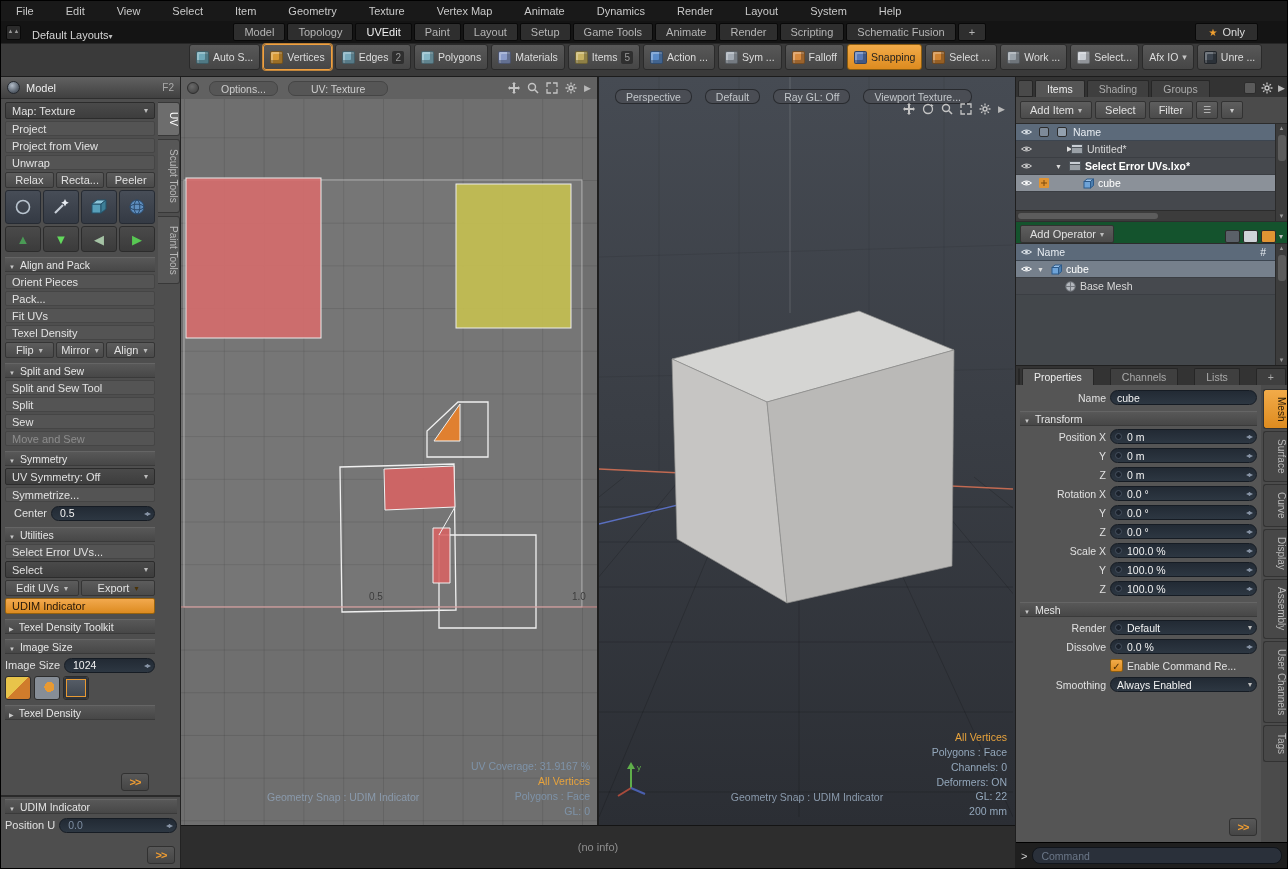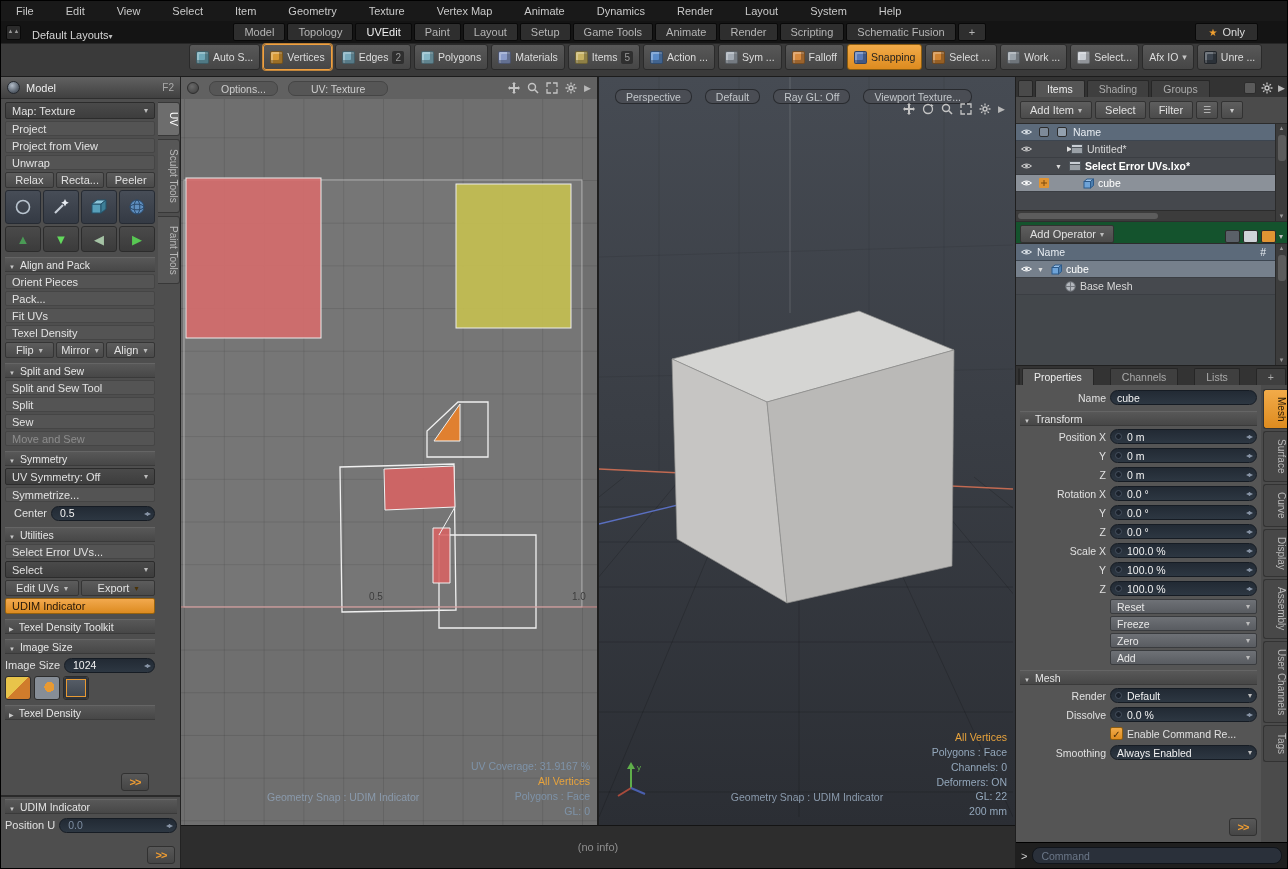--- a/index.html
+++ b/index.html
@@ -922,39 +922,20 @@
             </div>
               <div class="prow">
               <span class="plabel">Z</span>
               <div class="pfield">
                 <span class="pdot"></span>
                 <span class="val">100.0 %</span>
                 <span class="spin"></span>
               </div>
             </div>
             </div>
-          <div style="display:flex;flex-direction:column;gap:2px;">
-
-          <div class="pbtn">
-              <span>Reset</span>
-              <span class="caret"></span>
-            </div>
-              <div class="pbtn">
-              <span>Freeze</span>
-              <span class="caret"></span>
-            </div>
-              <div class="pbtn">
-              <span>Zero</span>
-              <span class="caret"></span>
-            </div>
-              <div class="pbtn">
-              <span>Add</span>
-              <span class="caret"></span>
-            </div>
-            </div>
           <div class="section">
             <span class="tri"></span>
             <span>Mesh</span>
           </div>
           <div class="prow">
             <span class="plabel">Render</span>
             <div class="pfield">
               <span class="pdot"></span>
               <span class="val">Default</span>
               <span class="caret"></span>

